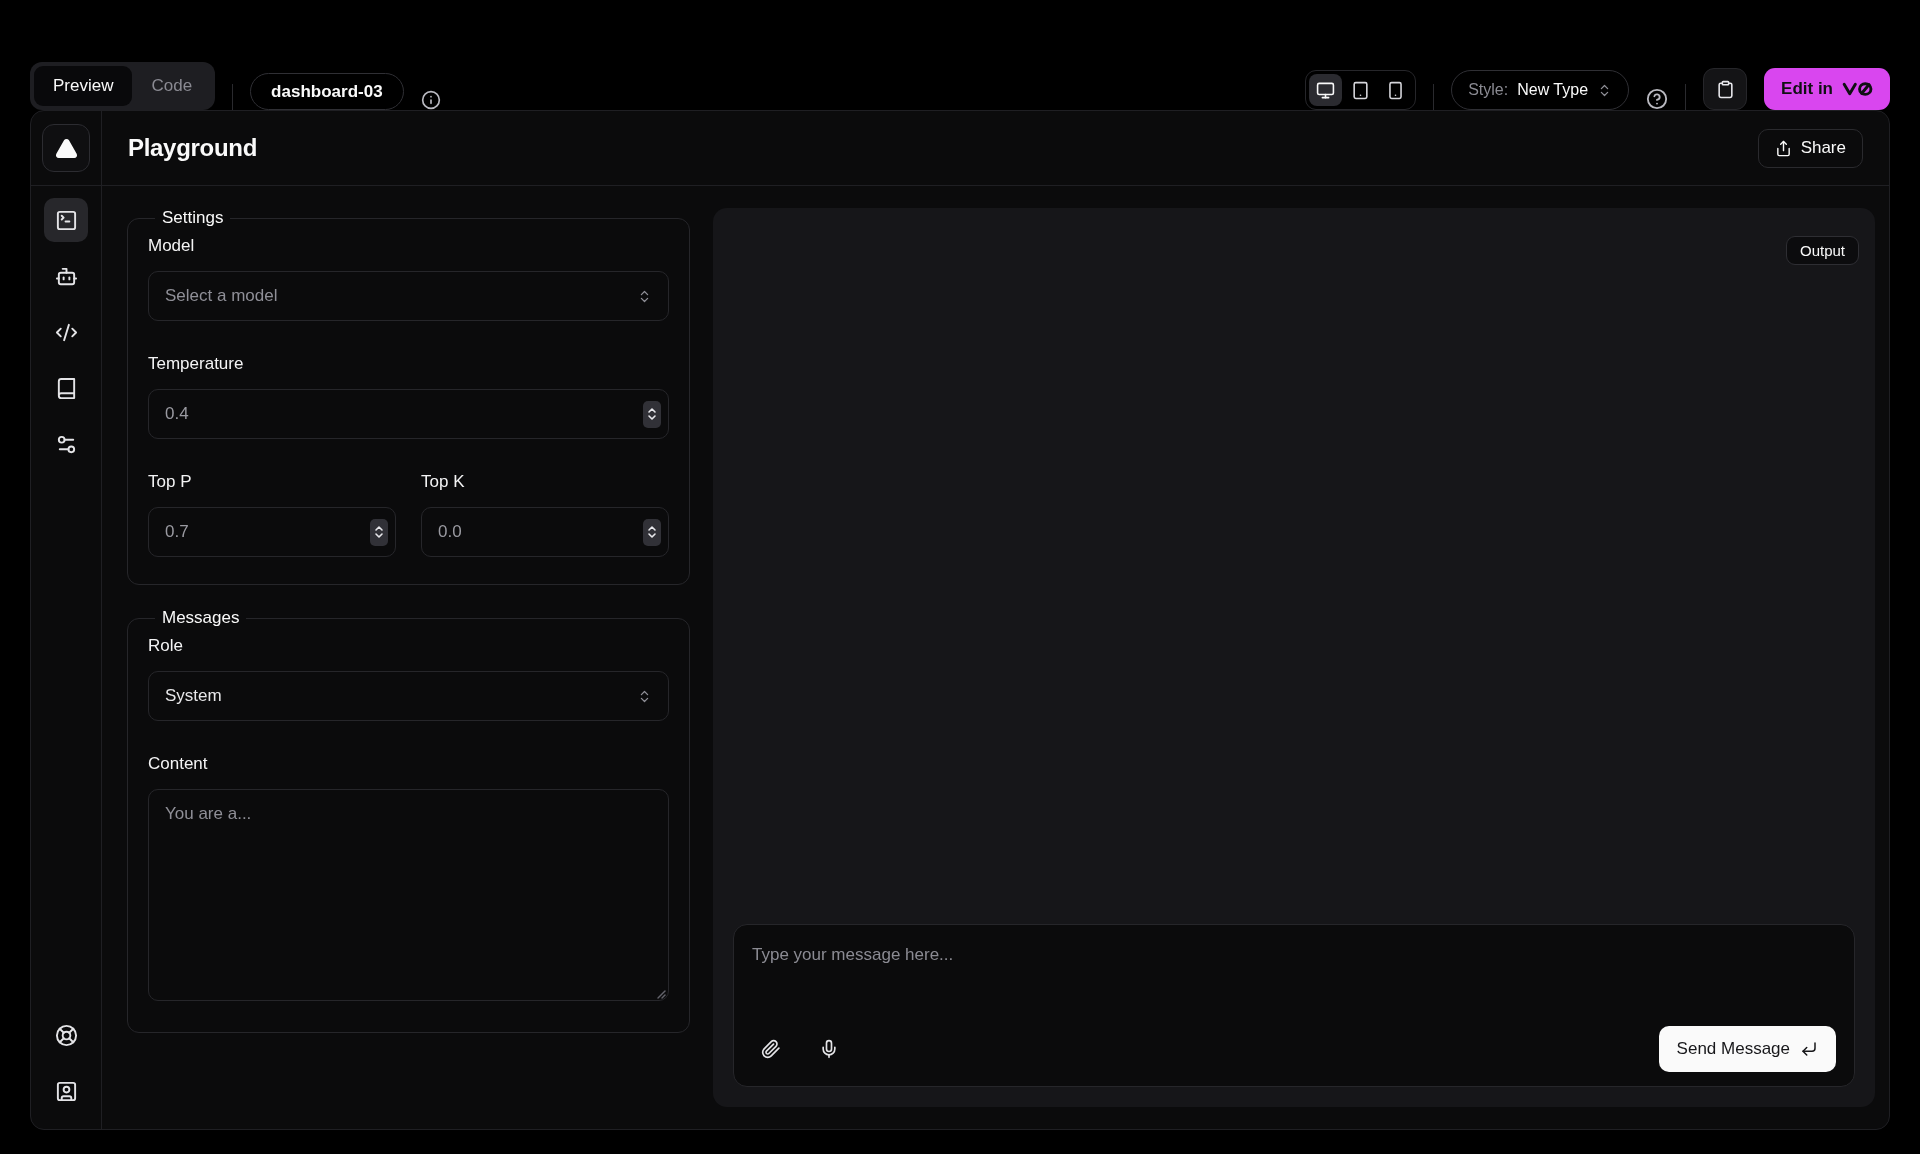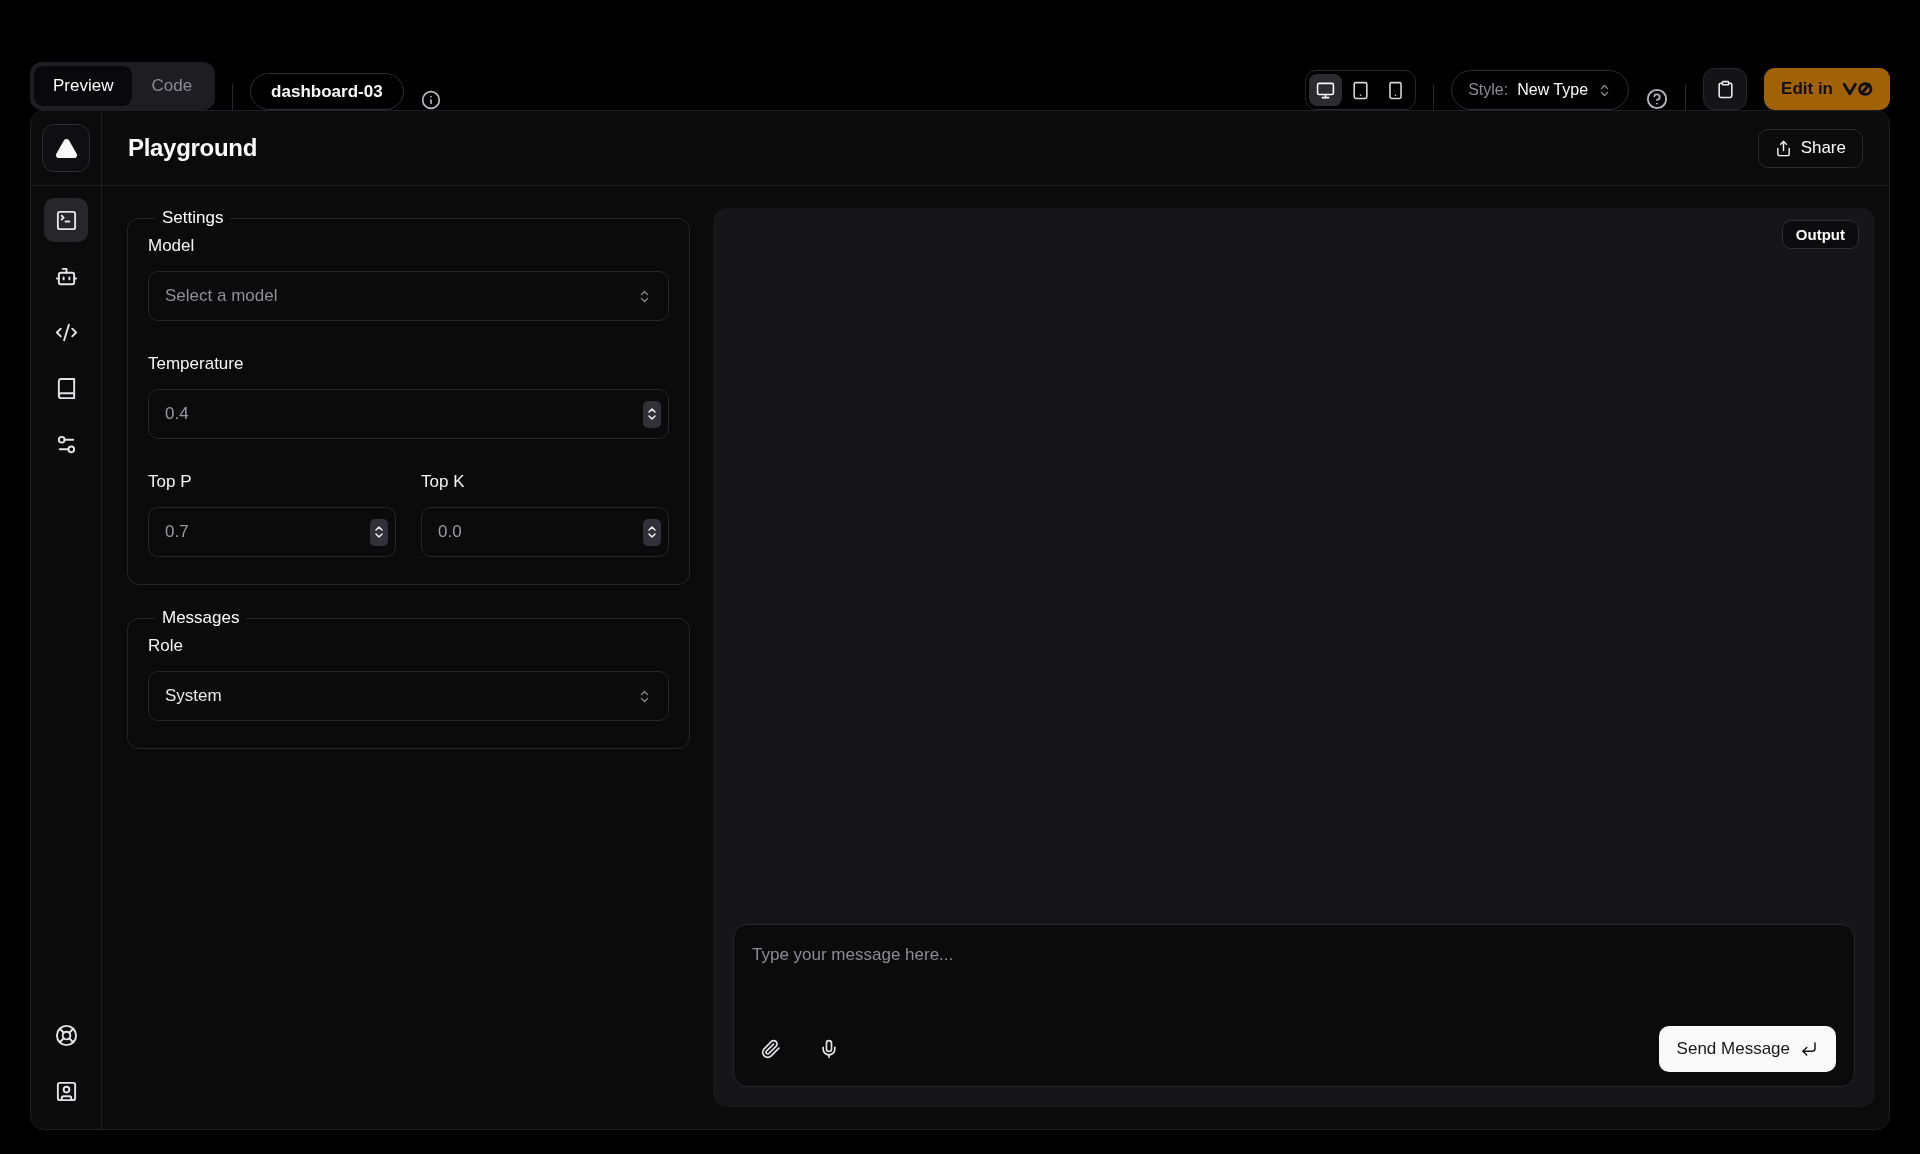--- a/index.html
+++ b/index.html
@@ -52,21 +52,21 @@
     display: flex; align-items: center; gap: 9px; background: transparent; cursor: pointer;
     font-family: inherit;
   }
   .style-label { color: #8a8a92; font-size: 16px; }
   .style-value { color: #fafafa; font-size: 16px; font-weight: 500; }
   .sq-btn {
     width: 44px; height: 42px; border-radius: 11px; border: 1px solid #26262a;
     background: #141416; color: #e8e8ec; display: flex; align-items: center; justify-content: center; cursor: pointer;
   }
   .edit-btn {
-    height: 42px; padding: 0 17px; border-radius: 11px; border: 0; background: #a16207;
+    height: 42px; padding: 0 17px; border-radius: 11px; border: 0; background: #d946ef;
     color: #101013; font-size: 17px; font-weight: 600; display: flex; align-items: center; gap: 9px;
     cursor: pointer; font-family: inherit;
   }
 
   
   .frame {
     margin: 0 30px; height: 1020px;
     background: #0b0b0c; border: 1px solid #1f1f23; border-radius: 14px;
     display: flex; overflow: hidden;
   }
@@ -142,23 +142,23 @@
   }
   .content-ta::placeholder { color: #8f8f97; }
   .grip { position: absolute; right: 3px; bottom: 6px; color: #63636a; pointer-events: none; }
 
   
   .output-panel {
     position: relative; background: #161619; border-radius: 14px;
     display: flex; flex-direction: column; padding: 20px; min-height: 0;
   }
   .output-badge {
-    position: absolute; top: 12px; right: 16px;
+    position: absolute; top: 28px; right: 16px;
     border: 1px solid #2e2e33; background: #0c0c0e; border-radius: 9px;
-    padding: 5px 13px; font-size: 15px; font-weight: 700; color: #fafafa;
+    padding: 5px 13px; font-size: 15px; font-weight: 400; color: #fafafa;
   }
   .composer {
     margin-top: auto; background: #0b0b0c; border: 1px solid #26262a; border-radius: 14px;
     padding: 14px 18px 14px; min-height: 163px; display: flex; flex-direction: column;
   }
   .composer-ta {
     flex: 1; background: transparent; border: 0; outline: none; resize: none;
     font-size: 17px; color: #e4e4e7; padding-top: 6px; font-family: inherit;
   }
   .composer-ta::placeholder { color: #8b8b93; }
@@ -434,20 +434,32 @@
               <span class="val">System</span>
               <span class="select-chevrons">
                 <svg class="ic" width="15" height="15" viewBox="0 0 24 24">
                     <path d="m7 15 5 5 5-5"></path>
                     <path d="m7 9 5-5 5 5"></path>
                   </svg>
               </span>
             </div>
           </div>
 
+          <div class="field">
+            <label class="field-label">Content</label>
+            <div class="ta-wrap">
+              <textarea class="content-ta" placeholder="You are a..." style=""></textarea>
+              <span class="grip">
+                <svg width="12" height="12" viewBox="0 0 12 12" fill="none" stroke="currentColor" stroke-width="1.4" stroke-linecap="round">
+                    <path d="M11 4 4 11"></path>
+                    <path d="M11 8 8 11"></path>
+                  </svg>
+              </span>
+            </div>
+          </div>
         </fieldset>
 
       </div>
 
       <div class="output-panel">
         <div class="output-badge">Output</div>
 
         <form class="composer">
           <textarea class="composer-ta" placeholder="Type your message here..." style=""></textarea>
           <div class="composer-row">

